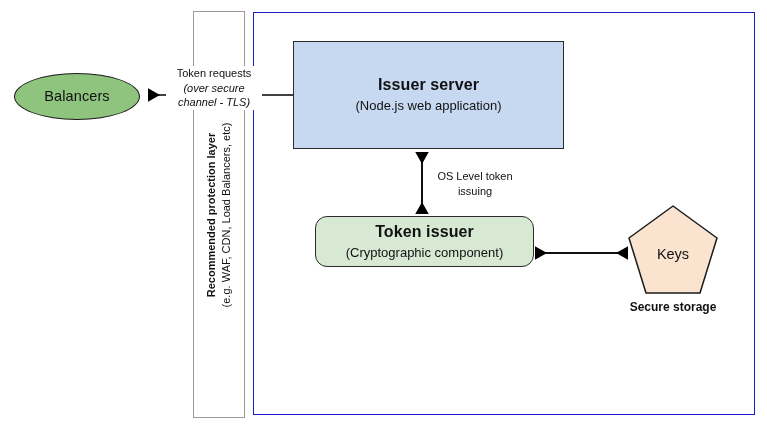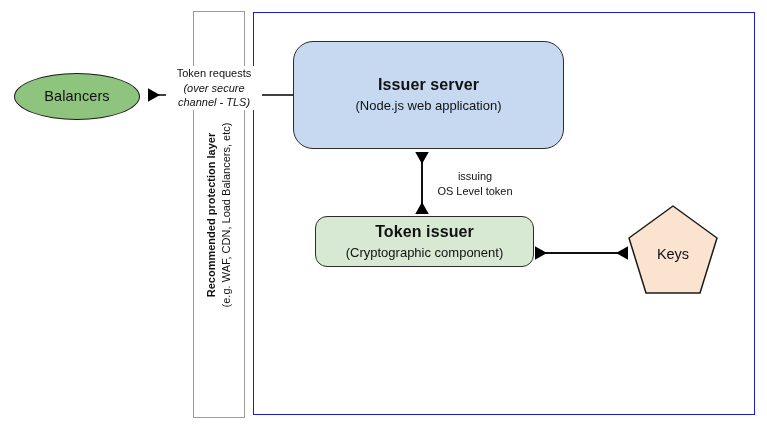--- a/index.html
+++ b/index.html
@@ -87,21 +87,21 @@
     margin-top: 3px;
   }
 
   .issuer-server {
     left: 293px;
     top: 41px;
     width: 271px;
     height: 108px;
     background: #c6d9f1;
     border: 1.5px solid #2b2b2b;
-    border-radius: 20px;
+    border-radius: 0;
   }
   .token-issuer {
     left: 315px;
     top: 216px;
     width: 219px;
     height: 51px;
     background: #d7e8d3;
     border: 1.5px solid #2b2b2b;
     border-radius: 12px;
   }
@@ -221,22 +221,22 @@
         <marker id="arrD" markerWidth="9" markerHeight="9" refX="8" refY="4.5" orient="auto">
           <path d="M8,0 L8,9 L0,4.5 z" fill="#000000"></path>
         </marker>
       </defs>
       <line x1="8" y1="66" x2="8" y2="4" stroke="#000000" stroke-width="1.5" marker-end="url(#arrU)"></line>
       <line x1="8" y1="4" x2="8" y2="66" stroke="#000000" stroke-width="1.5" marker-end="url(#arrD)"></line>
     </svg>
   </div>
 
   <div class="edge-label lbl-os-level">
+    <span class="ro">OS Level token</span>
     <span class="ro">issuing</span>
-    <span class="ro">OS Level token</span>
   </div>
 
   <div class="conn" style="left:530px; top:245px;">
     <svg width="104" height="16" viewBox="0 0 104 16">
       <defs>
         <marker id="arrLL" markerWidth="9" markerHeight="9" refX="8" refY="4.5" orient="auto">
           <path d="M8,0 L8,9 L0,4.5 z" fill="#000000"></path>
         </marker>
         <marker id="arrRR" markerWidth="9" markerHeight="9" refX="8" refY="4.5" orient="auto">
           <path d="M8,0 L8,9 L0,4.5 z" fill="#000000"></path>
@@ -261,14 +261,15 @@
     <div class="title">Token issuer</div>
     <div class="subtitle">(Cryptographic component)</div>
   </div>
 
   <div class="keys-wrap">
     <svg width="92" height="92" viewBox="0 0 92 92">
       <polygon points="46,2 90,34 73,89 19,89 2,34" fill="#fae4cf" stroke="#1b1b1b" stroke-width="1.5" stroke-linejoin="round"></polygon>
     </svg>
     <div class="keys-label">Keys</div>
   </div>
+  <div class="secure-storage-label">Secure storage</div>
 
 </div>
 
 </body></html>

